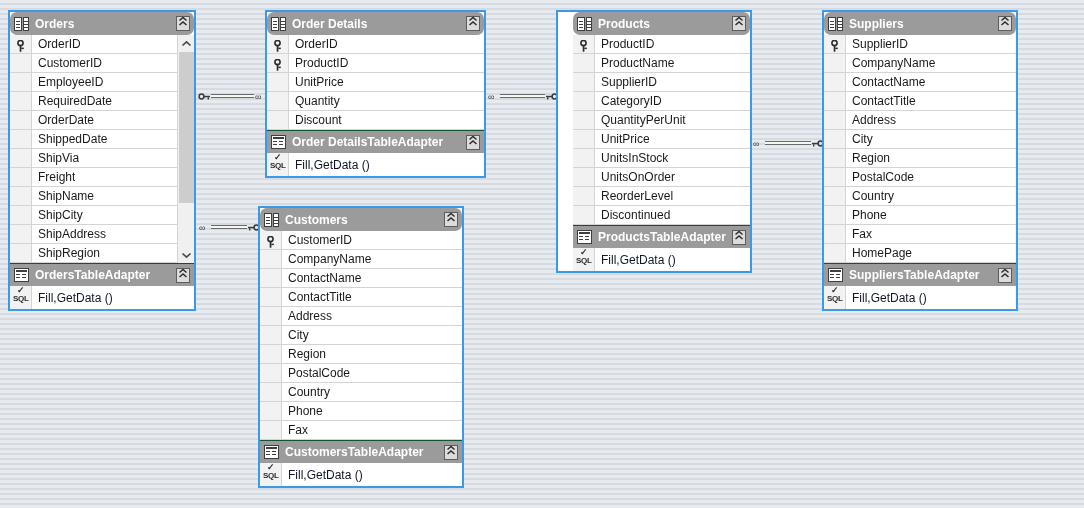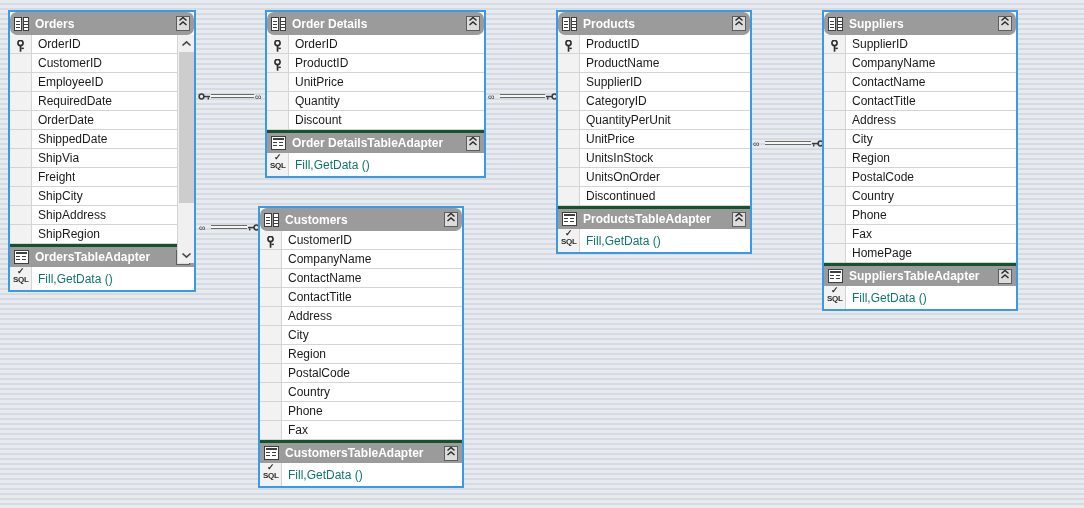--- a/index.html
+++ b/index.html
@@ -39,21 +39,21 @@
     box-sizing: border-box;
     border-radius: 7px;
   }
   .adapter-header {
     height: 23px;
     background: #9b9b9b;
     display: flex;
     align-items: center;
     padding: 0 2px 0 4px;
     box-sizing: border-box;
-    border-top: 3px solid #14532d;
+    border-top: 1px solid #14532d;
   }
   .entity-title {
     color: #ffffff;
     font-size: 12px;
     font-weight: bold;
     margin-left: 6px;
     flex: 1;
     white-space: nowrap;
     overflow: hidden;
   }
@@ -211,21 +211,21 @@
     line-height: 9px;
   }
   .sql-icon .txt {
     position: absolute;
     left: 0;
     top: 5px;
     line-height: 9px;
   }
   .query-text {
     font-size: 12px;
-    color: #0f766e;
+    color: #0f172a;
     padding-left: 6px;
     white-space: nowrap;
   }
 
   
   .vscroll {
     position: absolute;
     right: 0;
     top: 0;
     width: 17px;
@@ -386,20 +386,24 @@
         <div class="field-row">
           <div class="field-gutter"></div>
           <div class="field-name">ShipVia</div>
         </div>
         <div class="field-row">
           <div class="field-gutter"></div>
           <div class="field-name">Freight</div>
         </div>
         <div class="field-row">
           <div class="field-gutter"></div>
+          <div class="field-name">ShipName</div>
+        </div>
+        <div class="field-row">
+          <div class="field-gutter"></div>
           <div class="field-name">ShipCity</div>
         </div>
         <div class="field-row">
           <div class="field-gutter"></div>
           <div class="field-name">ShipAddress</div>
         </div>
         <div class="field-row">
           <div class="field-gutter"></div>
           <div class="field-name">ShipRegion</div>
         </div>
@@ -498,21 +502,21 @@
       <div class="query-row">
         <div class="query-gutter">
           <div class="sql-icon">
             <span class="chk">✓</span>
             <span class="txt">SQL</span>
           </div>
         </div>
         <div class="query-text">Fill,GetData ()</div>
       </div>
     </div>
-    <div class="entity" style="left: 556px; top: 10px; width: 196px;">
+    <div class="entity" style="left: 556px; top: 10px; width: 196px; padding-left: 15px;">
       <div class="entity-header">
         <div class="tbl-icon">
           <div class="ti-l"></div>
           <div class="ti-r"></div>
         </div>
         <div class="entity-title">Products</div>
         <div class="collapse-btn">
           <svg width="12" height="13" viewBox="0 0 12 13">
             <path d="M2.5 3.5 L6 0.5 L9.5 3.5" fill="none" stroke="#2c2c2c" stroke-width="1.5"></path>
             <path d="M2.5 8 L6 5 L9.5 8" fill="none" stroke="#2c2c2c" stroke-width="1.5"></path>
@@ -553,20 +557,24 @@
         <div class="field-row">
           <div class="field-gutter"></div>
           <div class="field-name">UnitsInStock</div>
         </div>
         <div class="field-row">
           <div class="field-gutter"></div>
           <div class="field-name">UnitsOnOrder</div>
         </div>
         <div class="field-row">
           <div class="field-gutter"></div>
+          <div class="field-name">ReorderLevel</div>
+        </div>
+        <div class="field-row">
+          <div class="field-gutter"></div>
           <div class="field-name">Discontinued</div>
         </div>
       </div>
       <div class="adapter-header">
         <div class="adp-icon"></div>
         <div class="entity-title">ProductsTableAdapter</div>
         <div class="collapse-btn">
           <svg width="12" height="13" viewBox="0 0 12 13">
             <path d="M2.5 3.5 L6 0.5 L9.5 3.5" fill="none" stroke="#2c2c2c" stroke-width="1.5"></path>
             <path d="M2.5 8 L6 5 L9.5 8" fill="none" stroke="#2c2c2c" stroke-width="1.5"></path>

